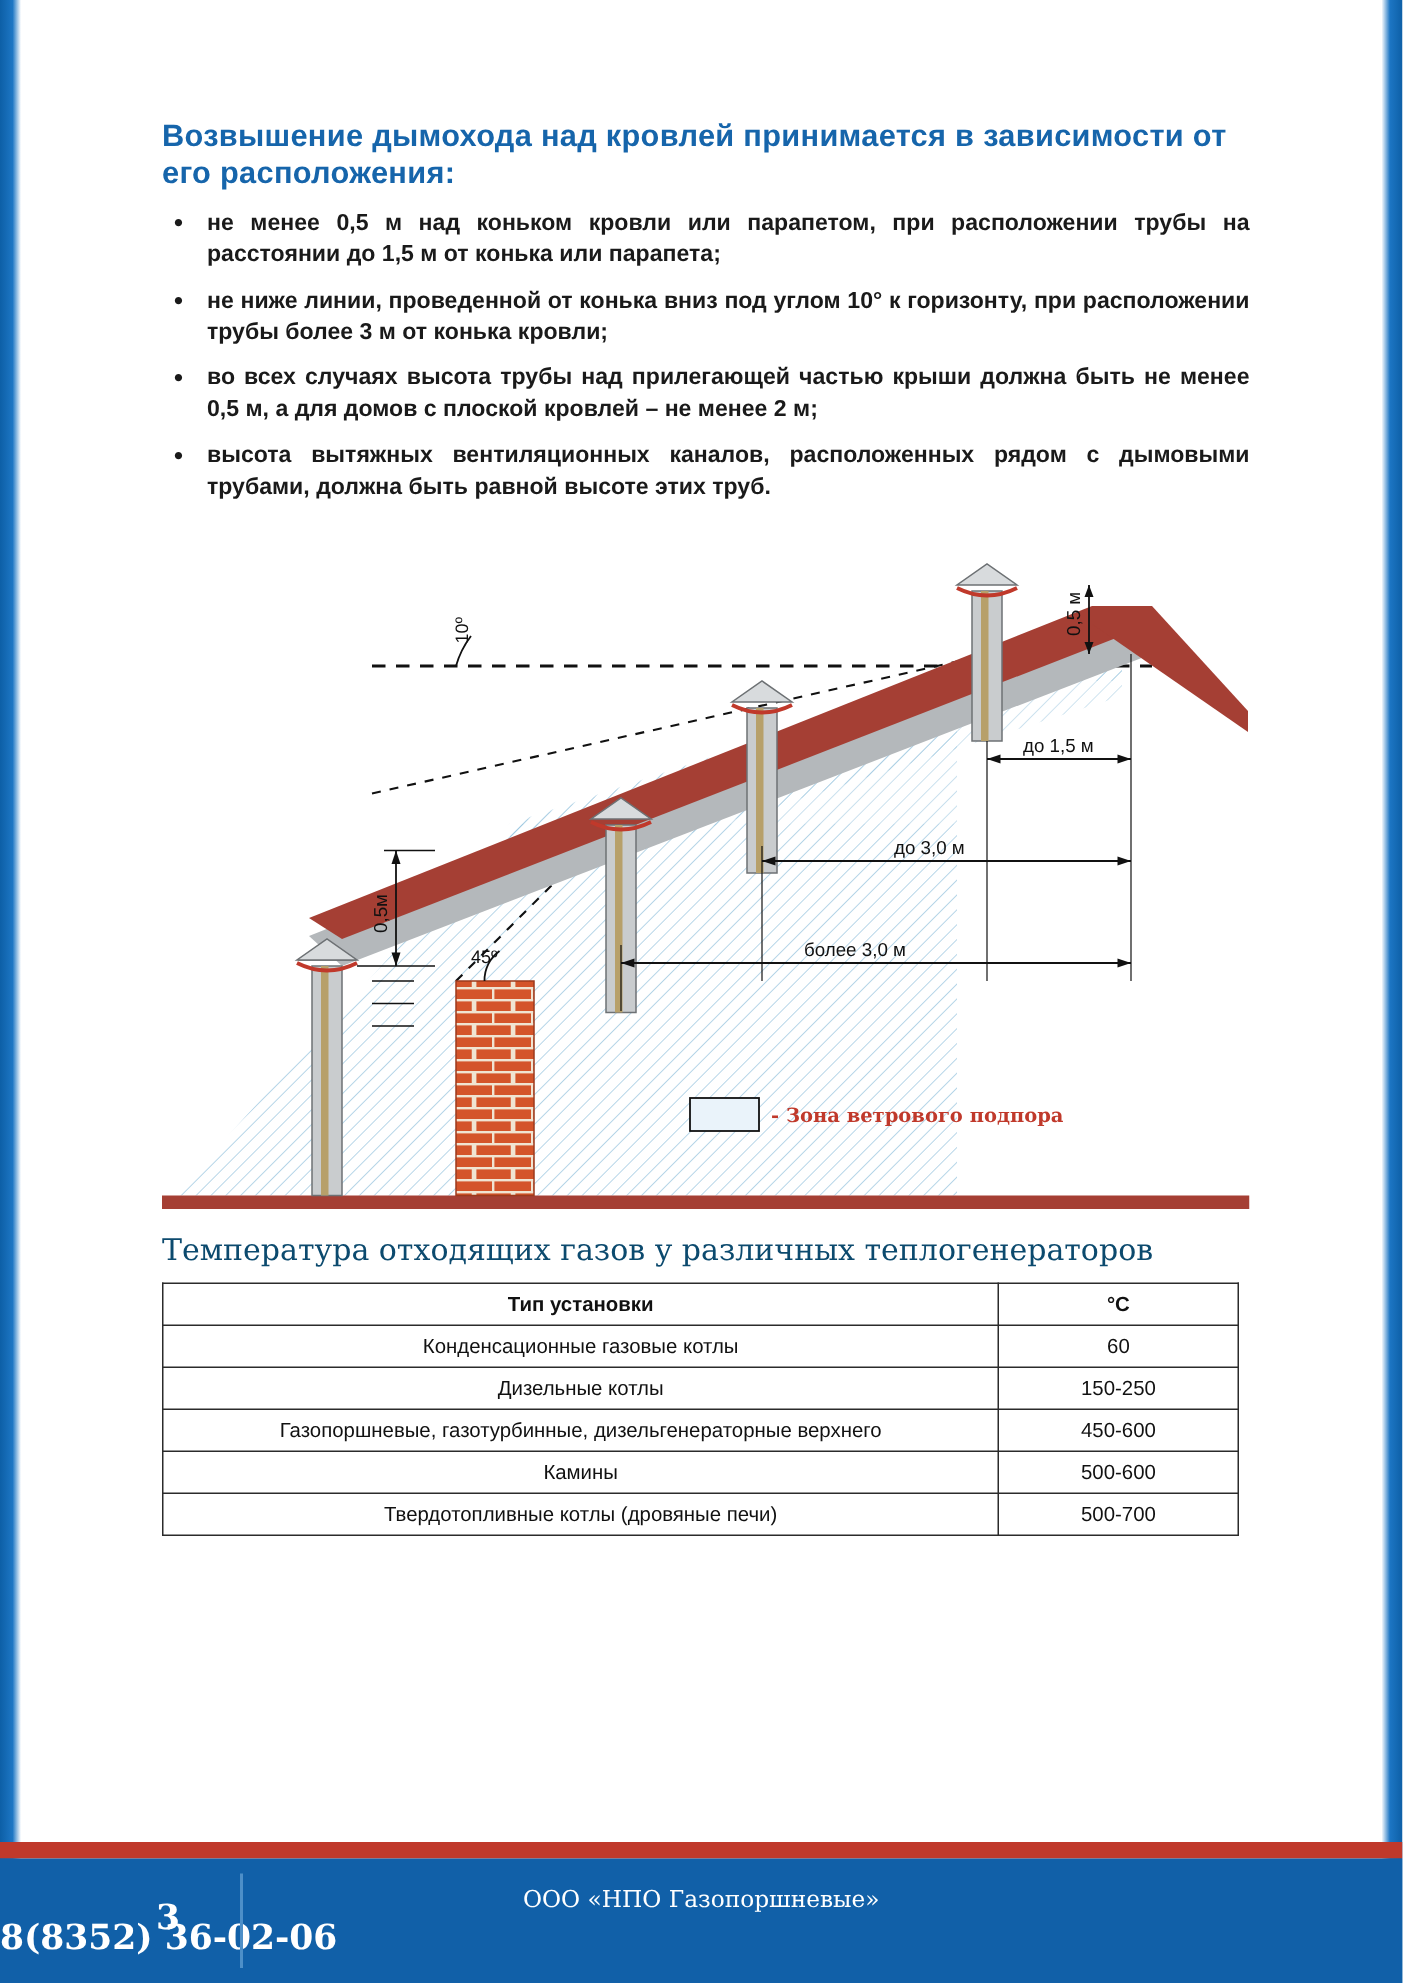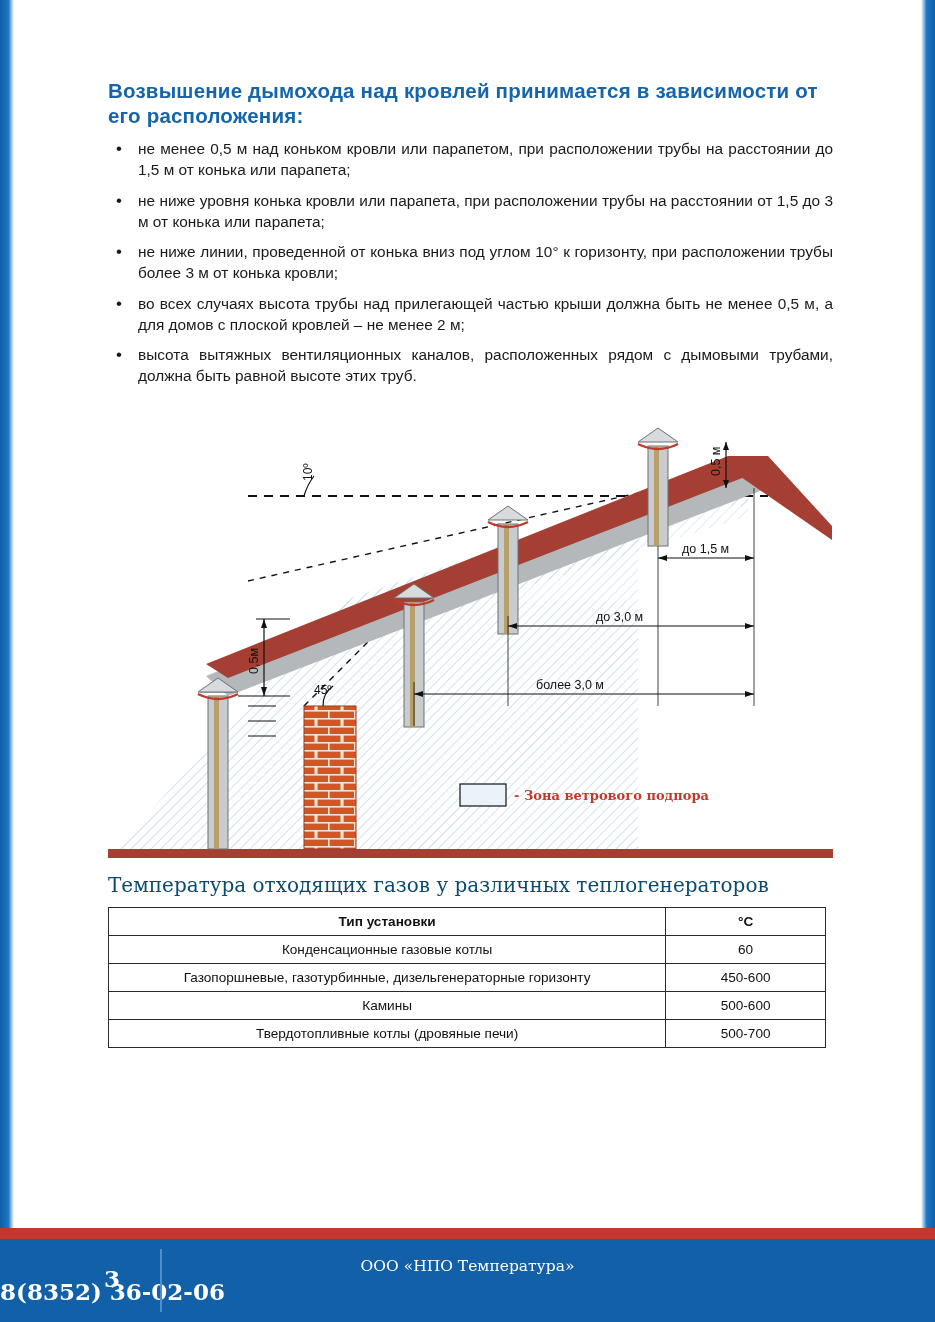--- a/index.html
+++ b/index.html
@@ -21,21 +21,21 @@
   h1.section-title{
     font-family:Liberation Sans, sans-serif;
     font-weight:bold;
     font-size:20.5px;
     color:#1665ab;
     line-height:1.22;
     margin:0 0 10px 0;
     letter-spacing:0.2px;
   }
 
-  ul.rules{list-style:none;margin:0;padding:0;}
+  ul.rules{list-style:none;margin:0;padding:0;font-weight:bold;}
   ul.rules li{
     position:relative;
     padding-left:30px;
     margin-bottom:9px;
     font-size:15.4px;
     line-height:1.38;
     color:#1a1a1a;
     text-align:justify;
   }
   ul.rules li::before{
@@ -103,21 +103,20 @@
 
   <div class="edge-left"></div>
   <div class="edge-right"></div>
 
   <div class="content">
 
     <h1 class="section-title">Возвышение дымохода над кровлей принимается в зависимости от его расположения:</h1>
 
     <ul class="rules">
       <li>не менее 0,5 м над коньком кровли или парапетом, при расположении трубы на расстоянии до 1,5 м от конька или парапета;</li>
-      <li>не ниже уровня конька кровли или парапета, при расположении трубы на расстоянии от 1,5 до 3 м от конька или парапета;</li>
       <li>не ниже линии, проведенной от конька вниз под углом 10° к горизонту, при расположении трубы  более 3 м от конька кровли;</li>
       <li>во всех случаях высота трубы над прилегающей частью крыши должна быть не менее 0,5 м, а для домов с плоской кровлей – не менее 2 м;</li>
       <li>высота вытяжных вентиляционных каналов, расположенных рядом с дымовыми трубами, должна быть равной высоте этих труб.</li>
     </ul>
 
     <div class="figure">
       <svg width="725" height="455" viewBox="0 0 725 455" xmlns="http://www.w3.org/2000/svg">
         <defs>
           <pattern id="hatch" width="7" height="7" patternUnits="userSpaceOnUse" patternTransform="rotate(45)">
             <line x1="0" y1="0" x2="0" y2="7" stroke="#7fb6d6" stroke-width="1"></line>
@@ -258,36 +257,40 @@
           <th>Тип установки</th>
           <th>°C</th>
         </tr>
       </thead>
       <tbody>
         <tr>
           <td>Конденсационные газовые котлы</td>
           <td>60</td>
         </tr>
         <tr>
-          <td>Газопоршневые, газотурбинные, дизельгенераторные горизонту</td>
+          <td>Дизельные котлы</td>
+          <td>150-250</td>
+        </tr>
+        <tr>
+          <td>Газопоршневые, газотурбинные, дизельгенераторные верхнего</td>
           <td>450-600</td>
         </tr>
         <tr>
           <td>Камины</td>
           <td>500-600</td>
         </tr>
         <tr>
           <td>Твердотопливные котлы (дровяные печи)</td>
           <td>500-700</td>
         </tr>
       </tbody>
     </table>
   </div>
 
   <div class="footer-red"></div>
   <div class="footer-blue">
     <div class="pagenum">3</div>
-    <div class="org">ООО «НПО Температура»</div>
+    <div class="org">ООО «НПО Газопоршневые»</div>
     <div class="phone">8(8352) 36-02-06</div>
   </div>
   <div class="footer-sep"></div>
 
 </div>
 
 </body></html>

